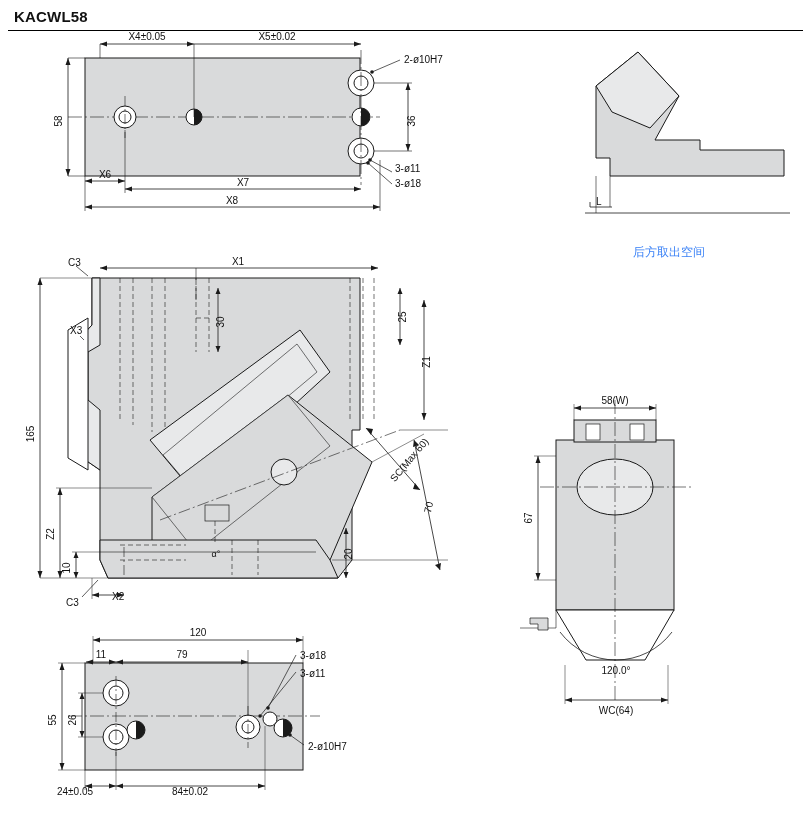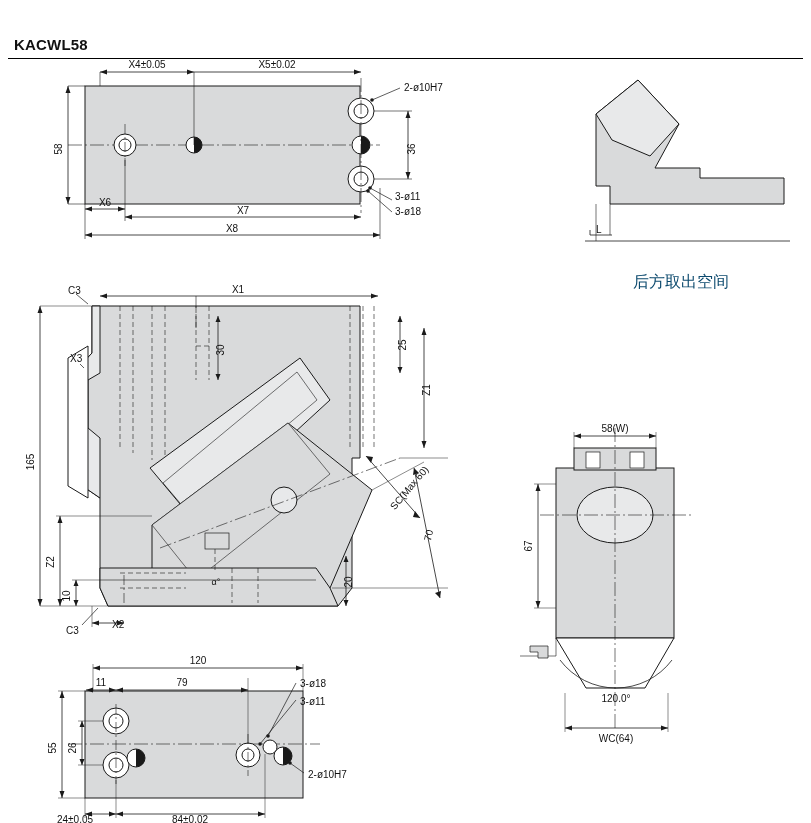--- a/index.html
+++ b/index.html
@@ -4,30 +4,30 @@
 <style>
   html,body{margin:0;padding:0;}
   body{
     width:811px;height:823px;
     background:#ffffff;
     font-family:"Liberation Sans", sans-serif;
     color:#111;
     position:relative;
     overflow:hidden;
   }
-  #sheet{position:absolute;left:0;top:0;width:811px;height:743px;margin-top:28px;}
+  #sheet{position:absolute;left:0;top:0;width:811px;height:743px;}
   .title{
     position:absolute;left:14px;top:8px;
     font-size:15px;font-weight:bold;letter-spacing:.2px;
   }
   .hr{
     position:absolute;left:8px;top:30px;width:795px;height:1px;background:#000;
   }
   .cn-label{
-    position:absolute;font-size:16px;color:#0c4a6e;
+    position:absolute;font-size:12px;color:#3b82f6;
   }
   svg{position:absolute;left:0;top:0;}
   text{font-family:"Liberation Sans", sans-serif;fill:#111;}
   .dim{font-size:10px;}
   .dim-s{font-size:9px;}
 </style>
 </head>
 <body>
 
 <div id="sheet">

